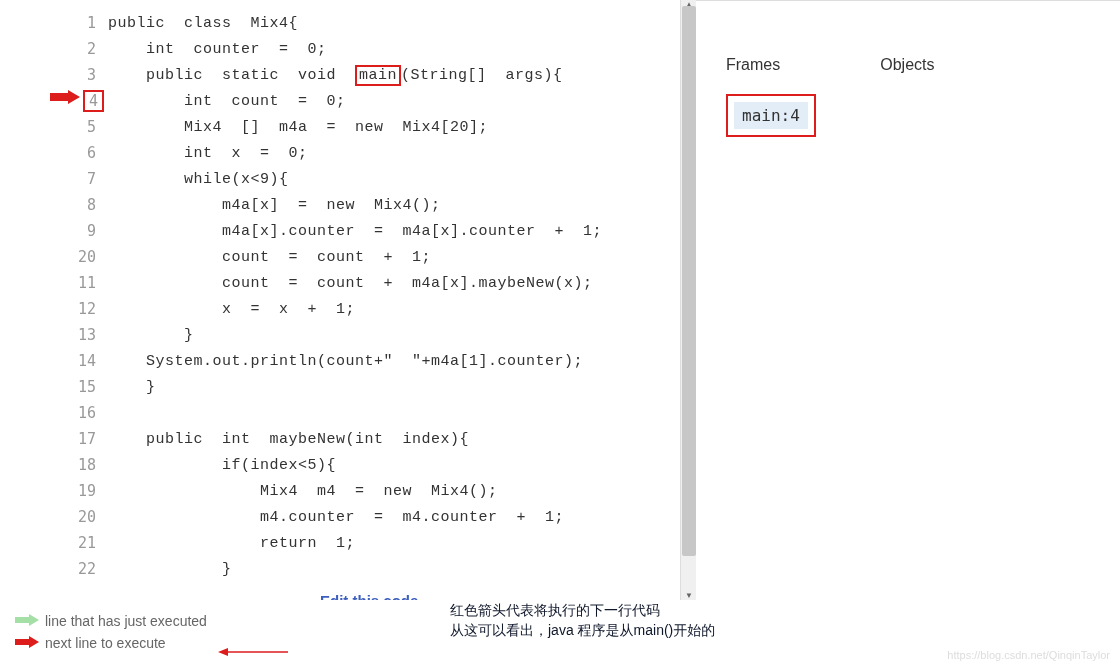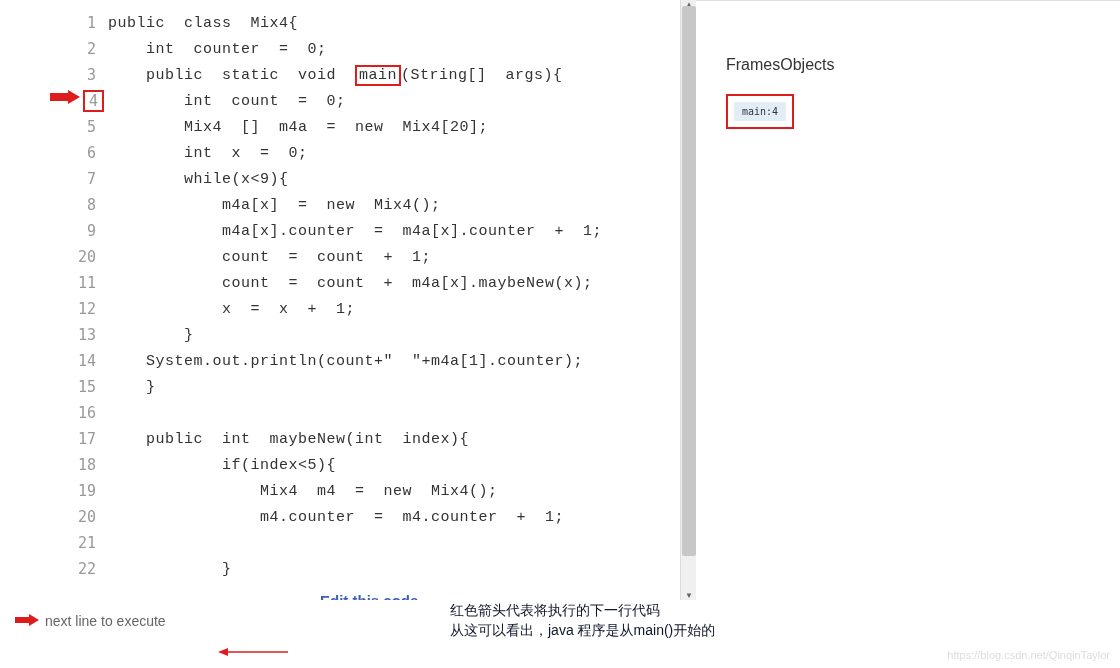--- a/index.html
+++ b/index.html
@@ -12,24 +12,24 @@
   .highlight-line-num { border: 2px solid #dd1c1c; padding: 0 4px; }
   .red-arrow { position: absolute; left: 50px; top: 90px; }
   .red-arrow svg { display: block; }
   .box-main { border: 2px solid #dd1c1c; padding: 0 2px; }
   .edit-link { color: #3c5fbf; text-decoration: underline; font-family: Arial; font-size: 15px; font-weight: bold; cursor: pointer; margin-left: 250px; margin-top: 10px; display: inline-block; }
   .scrollbar { width: 16px; background: #f0f0f0; border-left: 1px solid #ddd; position: relative; }
   .scroll-thumb { position: absolute; width: 14px; left: 1px; top: 6px; height: 550px; background: #c7c7c7; border-radius: 2px; }
   .scroll-arrow-up { position: absolute; top: 0; left: 4px; font-size: 8px; color: #666; }
   .scroll-arrow-down { position: absolute; bottom: 0; left: 4px; font-size: 8px; color: #666; }
   .right-panel { flex: 1; padding: 15px 30px; border-top: 1px solid #ddd; }
-  .right-headers { display: flex; margin-top: 40px; margin-bottom: 20px; }
+  .right-headers { display: flex; gap: 100px; margin-top: 40px; margin-bottom: 20px; }
   .right-header { font-family: Arial; font-size: 16px; color: #333; }
   .frame-box-outer { border: 2px solid #dd1c1c; display: inline-block; padding: 6px; }
-  .frame-box { background: #e3edf8; font-family: Consolas, monospace; font-size: 10px; padding: 4px 8px; color: #333; }
+  .frame-box { background: #e3edf8; font-family: Consolas, monospace; font-size: 16px; padding: 4px 8px; color: #333; }
   .legend { position: absolute; left: 15px; top: 610px; font-size: 14px; color: #666; }
   .legend-row { display: flex; align-items: center; height: 22px; }
   .green-arrow-icon { margin-right: 6px; }
   .red-arrow-icon { margin-right: 6px; }
   .annotation { position: absolute; left: 450px; top: 600px; font-family: Arial, "Microsoft YaHei"; font-size: 14px; color: #0f172a; line-height: 20px; }
   .annotation-line-arrow { position: absolute; left: 218px; top: 642px; }
   .watermark { position: absolute; right: 10px; bottom: 7px; font-size: 11px; color: #ddd; }
 </style>
 </head>
 <body>
@@ -117,20 +117,21 @@
         <div class="code-line">
           <span class="line-number">19</span>
           <span class="code-text">                Mix4  m4  =  new  Mix4();</span>
         </div>
         <div class="code-line">
           <span class="line-number">20</span>
           <span class="code-text">                m4.counter  =  m4.counter  +  1;</span>
         </div>
         <div class="code-line">
           <span class="line-number">21</span>
+          <span class="code-text">                return  1;</span>
         </div>
         <div class="code-line">
           <span class="line-number">22</span>
           <span class="code-text">            }</span>
         </div>
       </div>
     <a class="edit-link">Edit this code</a>
   </div>
 
   <div class="scrollbar">
@@ -145,20 +146,28 @@
       <div class="right-header">Objects</div>
     </div>
     <div class="frame-box-outer">
       <div class="frame-box">main:4</div>
     </div>
   </div>
 </div>
 
 <div class="legend">
   <div class="legend-row">
+    <span class="green-arrow-icon">
+      <svg width="24" height="12">
+          <polygon points="0,3 14,3 14,0 24,6 14,12 14,9 0,9" fill="#a4dfa6"></polygon>
+        </svg>
+    </span>
+    <span>line that has just executed</span>
+  </div>
+  <div class="legend-row">
     <span class="red-arrow-icon">
       <svg width="24" height="12">
           <polygon points="0,3 14,3 14,0 24,6 14,12 14,9 0,9" fill="#dd1c1c"></polygon>
         </svg>
     </span>
     <span>next line to execute</span>
   </div>
 </div>
 
 <div class="annotation-line-arrow">

